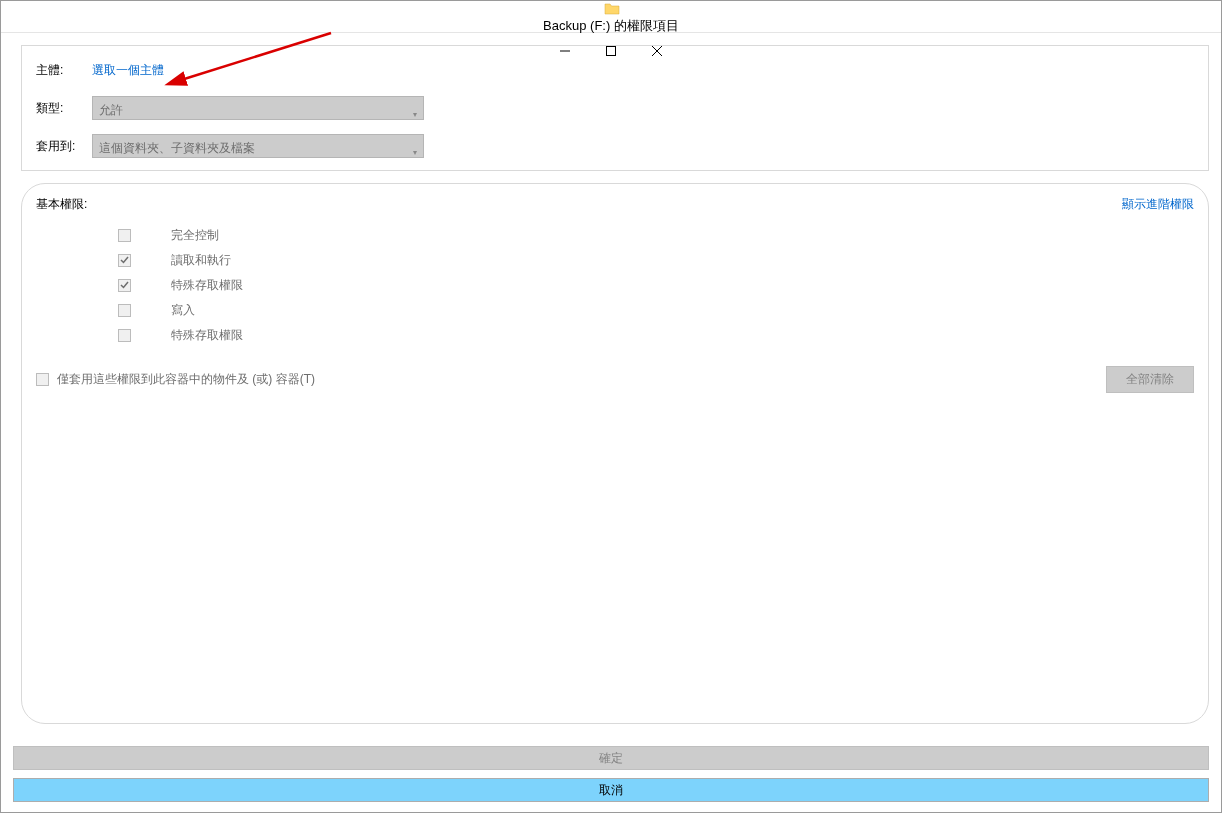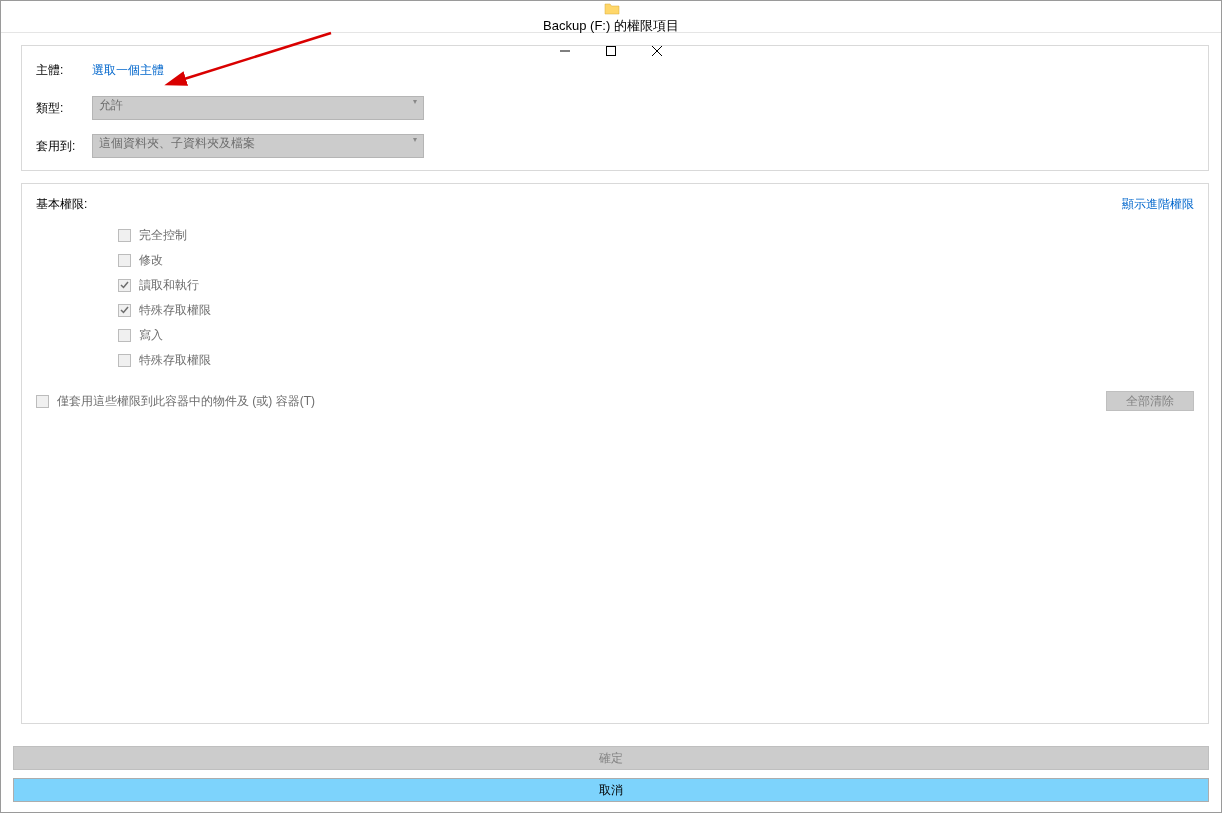--- a/index.html
+++ b/index.html
@@ -61,21 +61,21 @@
   display: flex;
   flex-direction: column;
   gap: 12px;
   margin-left: 8px;
 }
 .panel {
   border: 1px solid #d9d9d9;
   padding: 12px 14px;
 }
 .panel.top { }
-.panel.mid { flex: 1; }
+.panel.mid { flex: 1; border-radius: 24px; }
 .row {
   display: flex;
   align-items: center;
   margin-bottom: 14px;
   min-height: 24px;
 }
 .row:last-child { margin-bottom: 0; }
 .row-label {
   width: 56px;
   color: #000;
@@ -85,21 +85,21 @@
   cursor: pointer;
 }
 .select-disabled {
   width: 332px;
   height: 24px;
   background: #cccccc;
   border: 1px solid #b5b5b5;
   color: #6d6d6d;
   padding: 0 6px;
   display: flex;
-  align-items: flex-start;
+  align-items: flex-end;
   justify-content: space-between;
   position: relative;
 }
 .select-disabled .chev {
   font-size: 8px;
   color: #888;
 }
 .perm-header {
   display: flex;
   justify-content: space-between;
@@ -107,20 +107,21 @@
   margin-bottom: 14px;
 }
 .perm-list {
   padding-left: 82px;
 }
 .perm-item {
   display: flex;
   align-items: center;
   margin-bottom: 8px;
   color: #6d6d6d;
+  gap: 32px;
 }
 .cb {
   width: 13px;
   height: 13px;
   border: 1px solid #a6a6a6;
   margin-right: 8px;
   display: inline-flex;
   align-items: center;
   justify-content: center;
   background: #fff;
@@ -131,21 +132,21 @@
 .cb.disabled { border-color: #bcbcbc; background: #f0f0f0; }
 .apply-row {
   display: flex;
   align-items: center;
   justify-content: space-between;
   margin-top: 22px;
 }
 .apply-left { display: flex; align-items: center; color: #6d6d6d; justify-content: space-between; }
 .btn {
   min-width: 88px;
-  height: 20px;
+  height: 27px;
   border: 1px solid #adadad;
   background: #e1e1e1;
   font-size: 12px;
   cursor: pointer;
   padding: 0 14px;
   font-family: inherit;
 }
 .btn:disabled {
   color: #838383;
   background: #cccccc;
@@ -240,24 +241,20 @@
         <span>基本權限:</span>
         <span class="link" style="color:#0066cc;">顯示進階權限</span>
       </div>
 
       <div class="perm-list">
         <div class="perm-item">
           <span class="cb disabled"></span>
           <span>完全控制</span>
         </div>
         <div class="perm-item">
-          <span class="cb disabled"></span>
-          <span>修改</span>
-        </div>
-        <div class="perm-item">
           <span class="cb disabled checked">
               <svg width="9" height="9">
                 <path d="M1 4 L3.5 6.5 L8 1" stroke="#6d6d6d" stroke-width="1.5" fill="none"></path>
               </svg>
             </span>
           <span>讀取和執行</span>
         </div>
         <div class="perm-item">
           <span class="cb disabled checked">
               <svg width="9" height="9">

